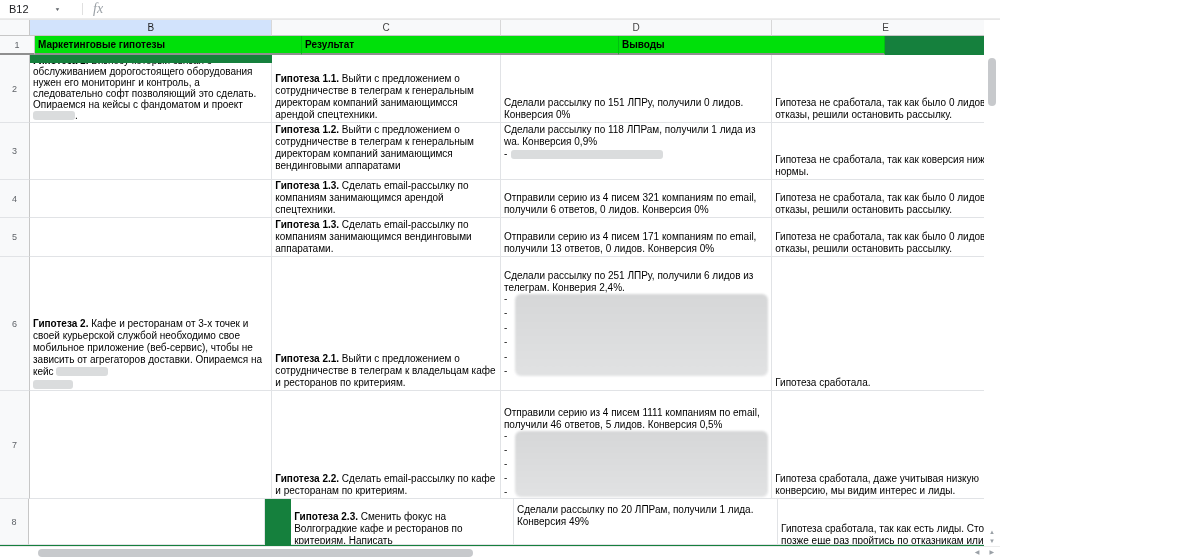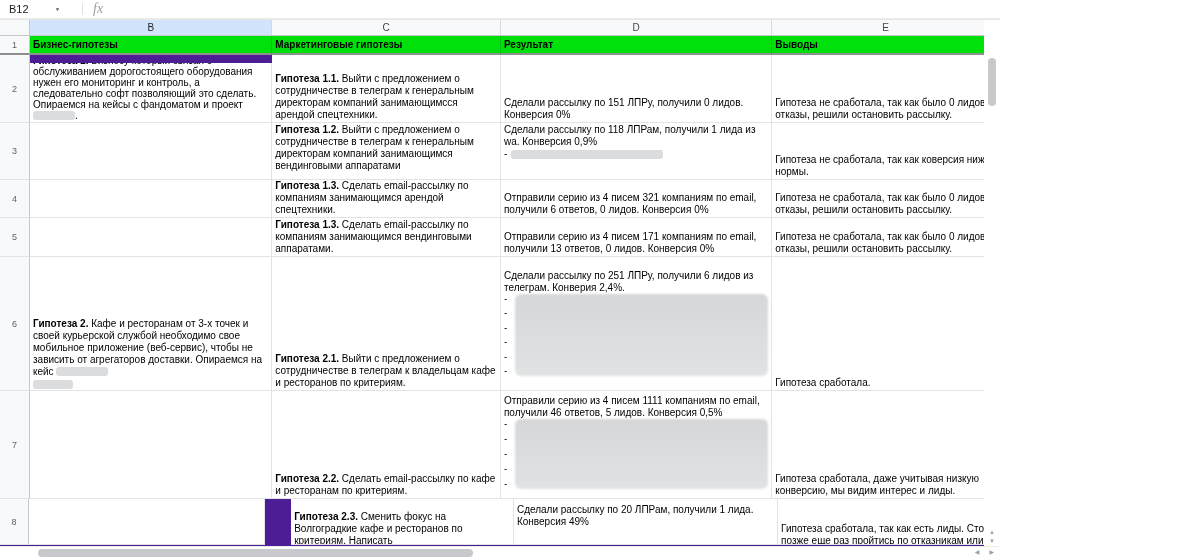--- a/index.html
+++ b/index.html
@@ -1,18 +1,18 @@
 <!DOCTYPE html>
 <html><head>
 <meta charset="utf-8">
 <style>
   * { margin:0; padding:0; box-sizing:border-box; }
   html,body { background:#fff; }
   body { font-family:"Liberation Sans", sans-serif; }
-  .app { position:relative; width:1000px; height:558px; background:#4c1d95; overflow:hidden; }
+  .app { position:relative; width:1000px; height:558px; background:#15803d; overflow:hidden; }
 
   
   .fbar { height:19px; display:flex; align-items:center; border-bottom:1px solid #ececec; background:#fff; }
   .namebox { display:flex; align-items:center; width:78px; padding-left:9px; height:100%; cursor:pointer; }
   .namebox .ref { font-size:11px; color:#202124; }
   .namebox .car { font-size:6px; color:#5f6368; margin-left:26px; transform:scaleY(0.8); }
   .fdiv { width:1px; height:12px; background:#e0e0e0; margin:0 10px 0 4px; }
   .fx { font-size:14px; font-style:italic; color:#9aa0a6; font-family:"Liberation Serif", serif; }
   .finput { flex:1; height:100%; }
 
@@ -81,21 +81,20 @@
     <div class="corner"></div>
     <div class="ch wb sel">B</div>
     <div class="ch wc">C</div>
     <div class="ch wd">D</div>
     <div class="ch we">E</div>
     <div class="ch-tail"></div>
   </div>
 
   <div class="row grow">
     <div class="gut">1</div>
-    <div class="cell cb gcell">Бизнес-гипотезы</div>
     <div class="cell cc gcell">Маркетинговые гипотезы</div>
     <div class="cell cd gcell">Результат</div>
     <div class="cell ce gcell">Выводы</div>
   </div>
 
   <div class="row" style="height:68px">
     <div class="gut">2</div>
     <div class="cell cb lh11">
       <div class="txt"><span class="lead">Гипотеза 1.</span><span> Бизнесу который связан с обслуживанием дорогостоящего оборудования нужен его мониторинг и контроль, а следовательно софт позволяющий это сделать. Опираемся на кейсы с фандоматом и проект</span> <span class="rd" style="width:42px"></span><span>.</span></div>
     </div>
@@ -185,21 +184,21 @@
     </div>
   </div>
 
   <div class="row" style="height:108px">
     <div class="gut">7</div>
     <div class="cell cb"></div>
     <div class="cell cc">
       <div class="txt"><span class="lead">Гипотеза 2.2.</span><span> Сделать email-рассылку по кафе и ресторанам по критериям.</span></div>
     </div>
     <div class="cell cd sb top">
-      <div class="txt" style="margin-top:3px">Отправили серию из 4 писем 1111 компаниям по email, получили 46 ответов, 5 лидов. Конверсия 0,5%</div>
+      <div class="txt" style="margin-top:15px">Отправили серию из 4 писем 1111 компаниям по email, получили 46 ответов, 5 лидов. Конверсия 0,5%</div>
       <div class="rg" style="height:70px">
         <div class="dc">
             <span>-</span>
             <span>-</span>
             <span>-</span>
             <span>-</span>
             <span>-</span>
           </div>
         <div class="blob"></div>
       </div>

